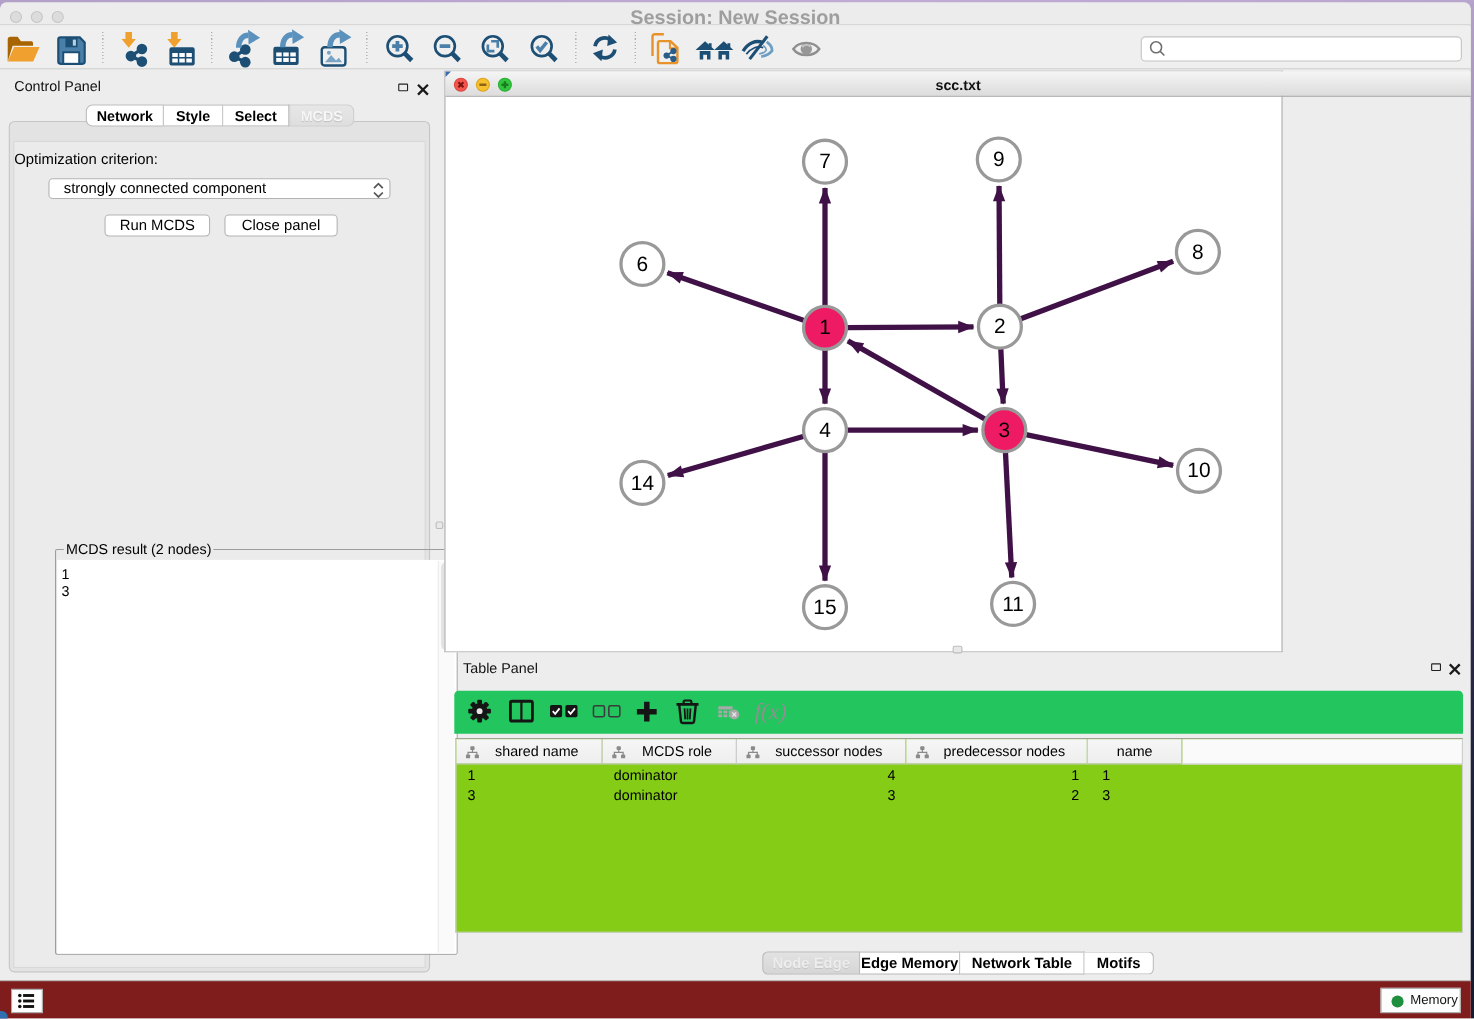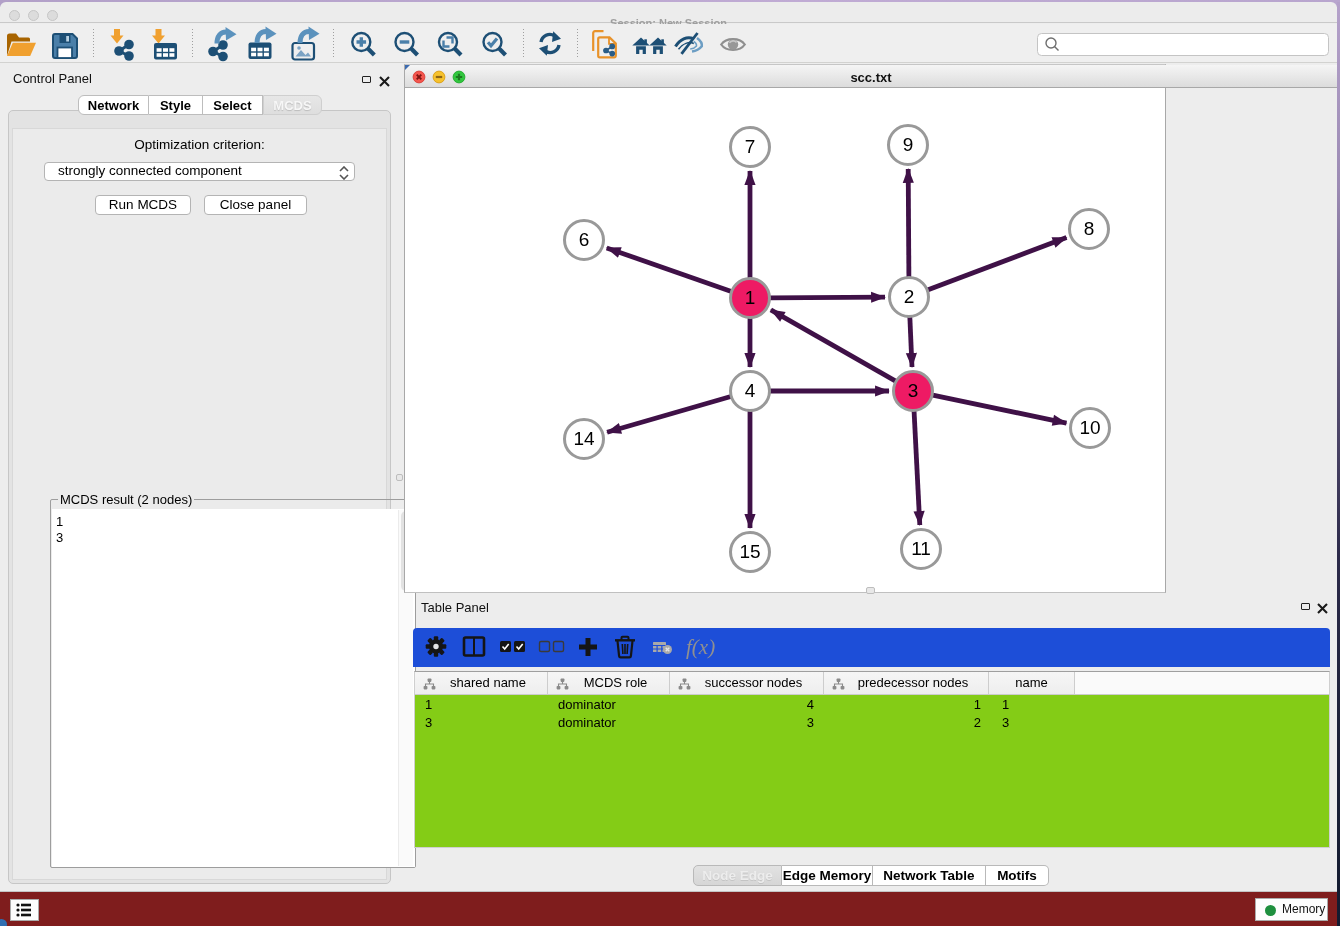--- a/index.html
+++ b/index.html
@@ -9,22 +9,22 @@
   
   #wall-top { left:0; top:0; width:1340px; height:7px;
     background:linear-gradient(90deg,#b2a0c8,#c0abd4 60%,#b8a5ce); }
   #wall-right { right:0; top:2px; width:3px; height:924px;
     background:linear-gradient(#b4a1ca 0%, #9c8bb4 20%, #5d5377 40%, #2c2a4a 60%, #1c2137 80%, #131b30 100%); }
   
   #titlebar { left:0; top:2px; width:1337px; height:21px; background:#ececec;
     border-bottom:1px solid #c9c9c9; border-radius:6px 6px 0 0; }
   .tl { position:absolute; top:8px; width:11px; height:11px; border-radius:50%;
     background:#dcdcdc; border:1px solid #c6c6c6; }
-  #title-text { position:absolute; top:15px; left:0; width:1337px; text-align:center;
-    font-size:11px; font-weight:bold; color:#9e9e9e; }
+  #title-text { position:absolute; top:4px; left:0; width:1337px; text-align:center;
+    font-size:18px; font-weight:bold; color:#9e9e9e; }
   
   #toolbar { left:0; top:24px; width:1337px; height:39px; background:#efefef;
     border-bottom:1px solid #d2d2d0; }
   .tsep { position:absolute; top:5px; width:1px; height:29px;
     background-image:repeating-linear-gradient(#9f9f9f 0 1px, transparent 1px 3px); }
   #searchbox { position:absolute; left:1037px; top:9px; width:292px; height:23px;
     background:#fff; border:1px solid #c4c4c4; border-radius:4.5px; }
   
   #statusbar { left:0; top:891px; width:1337px; height:35px; background:#7f1d1d;
     border-top:1px solid #c4c4c4; }
@@ -39,21 +39,21 @@
   #cp-title { left:13px; top:71px; font-size:13px; color:#111; }
   .float-ico { position:absolute; width:9px; height:7px; border:1.5px solid #222;
     border-radius:1px; background:transparent; }
   .tabsrow { position:absolute; display:flex; z-index:2;align-items:center; }
   .tab { font-size:13px; font-weight:bold; color:#000; background:#fff; border:1px solid #bdbdbd;
     text-align:center; line-height:19px; height:20px; }
   #cp-pane { left:8px; top:110px; width:383px; height:774px; background:#e3e3e3;
     border:1px solid #c6c6c6; border-radius:5px; }
   #cp-inner { position:absolute; left:3px; top:17px; width:375px; height:752px;
     background:#ebebeb; border:1px solid #d8d8d8; }
-  #optlabel { position:absolute; left:0; top:8px; width:100%; text-align:center;
+  #optlabel { position:absolute; left:0; top:8px; width:100%; 
     font-size:13.5px; color:#000; }
   #dropdown { position:absolute; left:31px; top:33px; width:311px; height:19px;
     background:#fff; border:1px solid #b4b4b4; border-radius:4px; font-size:13.5px;
     line-height:16px; padding-left:13px; color:#000; }
   .btn { position:absolute; height:20px; background:#fff; border:1px solid #b4b4b4;
     border-radius:4px; font-size:13.5px; text-align:center; line-height:18px; color:#000; }
   #fieldset { position:absolute; left:5px; top:370px; width:366px; height:369px;
     border:1px solid #9d9d9d; border-radius:2px;margin-left:32px; }
   #fs-legend { position:absolute; left:7px; top:-8px; background:#ebebeb;
     padding:0 2px; font-size:13px; color:#000; }
@@ -72,21 +72,21 @@
     font-size:13px; font-weight:bold; color:#111; }
   #corner-mark { position:absolute; left:0; top:0; width:0; height:0; z-index:9;
     border-left:5px solid #3c6bb0; border-bottom:5px solid transparent; }
   
   #split-v { left:396px; top:474px; width:7px; height:7px; background:#e8e8e8;
     border:1px solid #bdbdbd; border-radius:2px; }
   #split-h { left:866px; top:587px; width:9px; height:7px; background:#e8e8e8;
     border:1px solid #bdbdbd; border-radius:2px; }
   
   #tp-title { left:421px; top:600px; font-size:13px; color:#111; }
-  #tp-toolbar { left:413px; top:628px; width:917px; height:39px; background:#1d4ed8;
+  #tp-toolbar { left:413px; top:628px; width:917px; height:39px; background:#22c55e;
     border-radius:4px 4px 0 0; }
   #tp-table { left:414px; top:671px; width:916px; height:177px; background:#84cc16;
     border:1px solid #cfcfcf; border-top:1px solid #9f9f9f; }
   .th { position:absolute; top:0; height:23px; background:linear-gradient(#f6f6f6,#eeeeee);
     border-right:1px solid #cdcdcd; border-bottom:1px solid #cccccc; font-size:13px;
     color:#000; text-align:center; line-height:22px; }
   .td { position:absolute; font-size:13px; color:#000; height:18px; line-height:18px; }
   .bottab { font-size:13.5px; font-weight:bold; height:21px; line-height:20px; text-align:center;
     background:#fff; border:1px solid #b9b9b9; color:#000; position:absolute; top:0; }
 </style>

